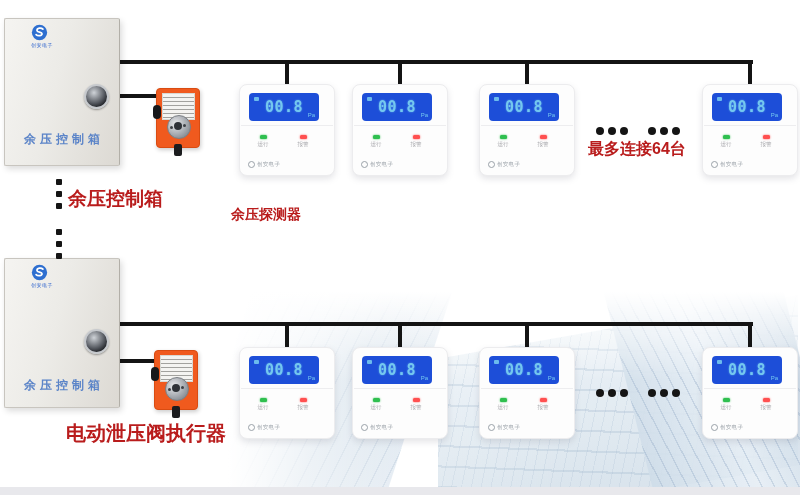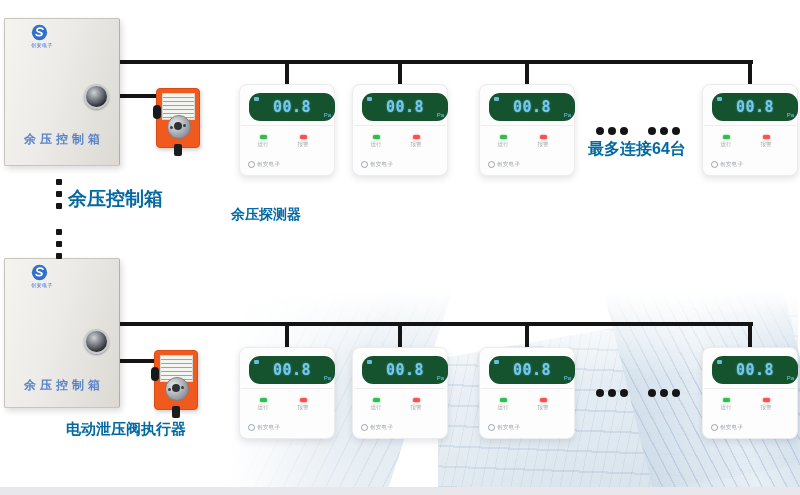--- a/index.html
+++ b/index.html
@@ -52,39 +52,39 @@
               border:1px solid #7b8085;}
   .act-flange-core{position:absolute;left:6px;top:6px;width:8px;height:8px;border-radius:50%;background:#2e3237;}
   .act-bolt{position:absolute;width:3px;height:3px;border-radius:50%;background:#3c4045;}
   .act-bolt.b1{left:2px;top:10px;} .act-bolt.b2{left:15px;top:8px;}
   .act-stem{position:absolute;left:17px;top:55px;width:8px;height:12px;background:#1b1c1e;border-radius:2px;}
 
   
   .slot{position:absolute;width:96px;height:92px;z-index:2;}
   .detector{position:relative;width:96px;height:92px;background:#fdfdfd;border:1px solid #ececee;
             border-radius:8px;box-shadow:0 3px 6px rgba(110,110,125,.18);box-sizing:border-box;}
-  .disp{position:absolute;left:9px;top:8px;width:86px;height:28px;background:#14532d;border-radius:11px;}
+  .disp{position:absolute;left:9px;top:8px;width:70px;height:28px;background:#1d4ed8;border-radius:4px;}
   .disp-icon{position:absolute;left:5px;top:4px;width:5px;height:4px;background:#74c8ef;border-radius:1px;opacity:.9;}
   .reading{position:absolute;left:0;top:0;width:100%;height:100%;line-height:28px;text-align:center;
            font-family:"DejaVu Sans Mono", monospace;font-weight:700;font-size:15px;color:#74c8ef;
            letter-spacing:.5px;text-shadow:0 0 2px rgba(116,200,239,.7);}
   .disp-unit{position:absolute;right:4px;bottom:3px;font-size:6px;color:#74c8ef;}
   .seam{position:absolute;left:1px;top:40px;width:92px;border-top:1px solid #ededef;}
   .led-item{position:absolute;top:50px;width:26px;text-align:center;}
   .led-item.g{left:10px;} .led-item.r{left:50px;}
   .led{display:block;margin:0 auto;width:7px;height:4px;border-radius:1.5px;}
   .led.green{background:#2fbf4f;box-shadow:0 0 2px #2fbf4f;}
   .led.red{background:#ff5050;box-shadow:0 0 2px #ff5050;}
   .led-label{display:block;font-size:5.5px;color:#a7a7ab;margin-top:2px;transform-origin:top center;}
   .brand{position:absolute;left:8px;bottom:7px;display:flex;align-items:center;gap:2px;}
   .brand-circle{width:7px;height:7px;border-radius:50%;border:1.2px solid #9aa1a8;box-sizing:border-box;}
   .brand-text{font-size:5.5px;color:#9aa1a8;letter-spacing:.3px;}
 
   
-  .diagram-label{position:absolute;font-weight:700;color:#0369a1;z-index:3;white-space:nowrap;}
+  .diagram-label{position:absolute;font-weight:700;color:#b91c1c;z-index:3;white-space:nowrap;}
   .hdots{position:absolute;display:flex;align-items:center;z-index:3;}
   .hdots span{width:8px;height:8px;border-radius:50%;background:#151515;margin-right:4px;}
   .hdots span:nth-child(4){margin-left:16px;}
   .vdots{position:absolute;left:56px;top:179px;display:flex;flex-direction:column;z-index:3;}
   .vdots span{width:6px;height:6px;border-radius:1px;background:#151515;margin-bottom:6px;}
   .vdots span:nth-child(4){margin-top:14px;}
   .visually-hidden{position:absolute;width:1px;height:1px;overflow:hidden;clip:rect(0 0 0 0);}
 </style>
 </head>
 <body>
@@ -362,15 +362,15 @@
   <div class="hdots" style="left:596px;top:389px;">
     <span></span>
       <span></span>
       <span></span>
       <span></span>
       <span></span>
       <span></span>
     <i class="visually-hidden">••• •••</i>
   </div>
 
-  <div class="diagram-label" style="left:66px;top:420px;font-size:15px;">电动泄压阀执行器</div>
+  <div class="diagram-label" style="left:66px;top:420px;font-size:20px;">电动泄压阀执行器</div>
 
 </div>
 
 </body></html>

